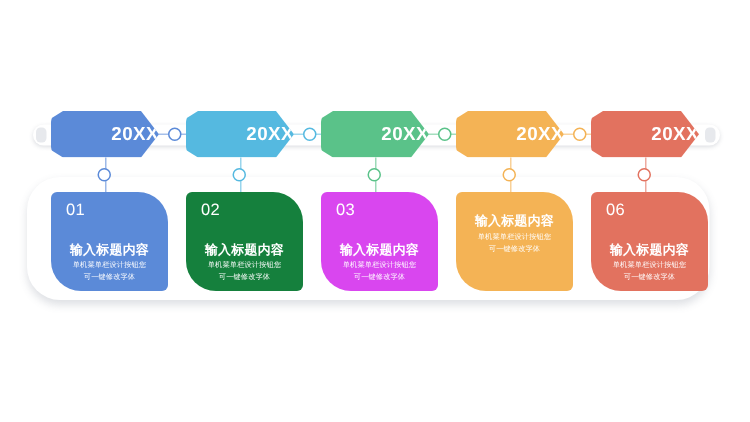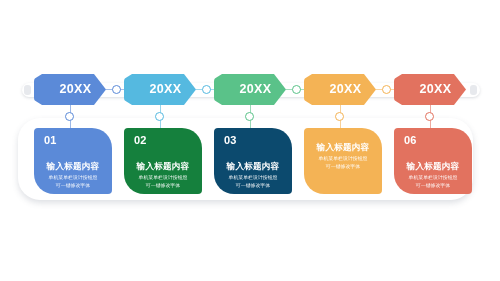--- a/index.html
+++ b/index.html
@@ -67,21 +67,21 @@
     position: absolute;
     left: 4px;
     top: 74px;
     width: 72px;
     height: 31px;
     -webkit-clip-path: polygon(8px 0, 60px 0, 72px 50%, 60px 100%, 8px 100%, 0 84%, 0 16%);
     clip-path: polygon(8px 0, 60px 0, 72px 50%, 60px 100%, 8px 100%, 0 84%, 0 16%);
     border-radius: 7px 0 0 7px;
     display: flex;
     align-items: center;
-    justify-content: center;
+    justify-content: flex-end;
     box-sizing: border-box;
     padding-left: 11px;
   }
   .badge-label {
     color: #ffffff;
     font-size: 12.5px;
     font-weight: bold;
     letter-spacing: 0.3px;
     line-height: 1;
   }
@@ -133,21 +133,21 @@
     width: 78px;
     height: 66px;
     border-radius: 4px 20px 4px 20px;
     box-sizing: border-box;
     padding: 5px 4px 0 4px;
     overflow: hidden;
   }
   .card-num {
     color: #ffffff;
     font-size: 11px;
-    font-weight: bold;
+    font-weight: normal;
     line-height: 1;
     margin: 2px 0 16px 6px;
     letter-spacing: 0.2px;
   }
   .card-title {
     color: #ffffff;
     font-size: 8.6px;
     font-weight: bold;
     text-align: center;
     margin-top: 10px;
@@ -201,21 +201,21 @@
           <div class="card-sub">单机菜单栏设计按钮您</div>
           <div class="card-sub" style="margin-top: 0px;">可一键修改字体</div>
         </div>
       </div>
       <div class="col" style="left: 210px;">
         <div class="badge" style="background: rgb(90, 194, 137);">
           <span class="badge-label">20XX</span>
         </div>
         <div class="v-line" style="background: rgb(90, 194, 137); opacity: 0.6;"></div>
         <div class="v-node" style="border-color: rgb(90, 194, 137);"></div>
-        <div class="card" style="background: #0c4a6e;">
+        <div class="card" style="background: #d946ef;">
           <div class="card-num">03</div>
           <div class="card-title">输入标题内容</div>
           <div class="card-sub">单机菜单栏设计按钮您</div>
           <div class="card-sub" style="margin-top: 0px;">可一键修改字体</div>
         </div>
       </div>
       <div class="col" style="left: 300px;">
         <div class="badge" style="background: rgb(244, 179, 85);">
           <span class="badge-label">20XX</span>
         </div>

